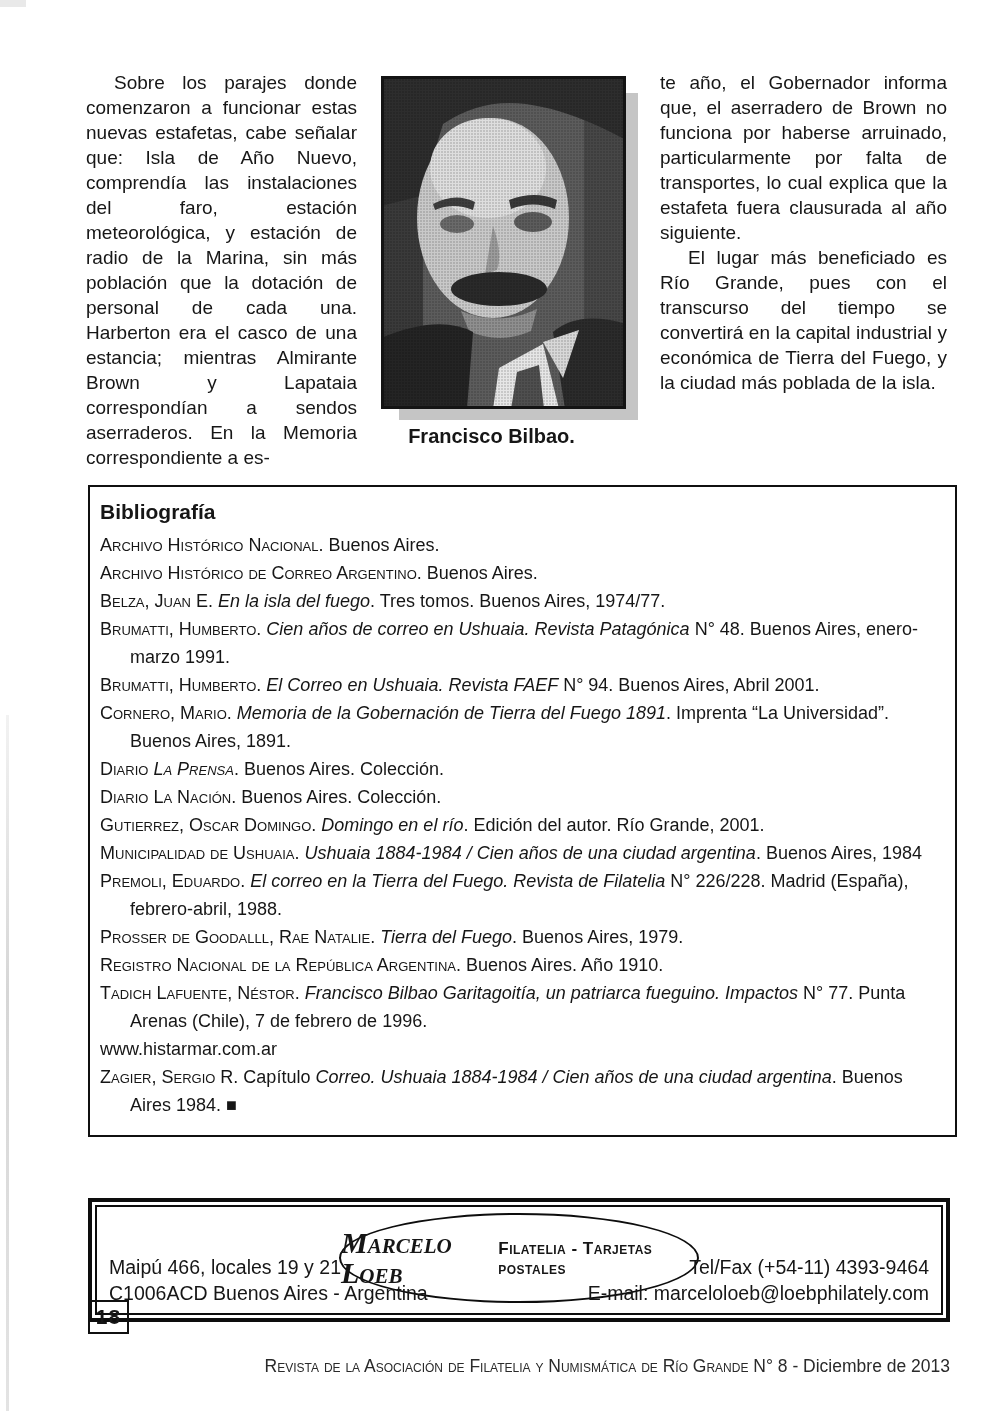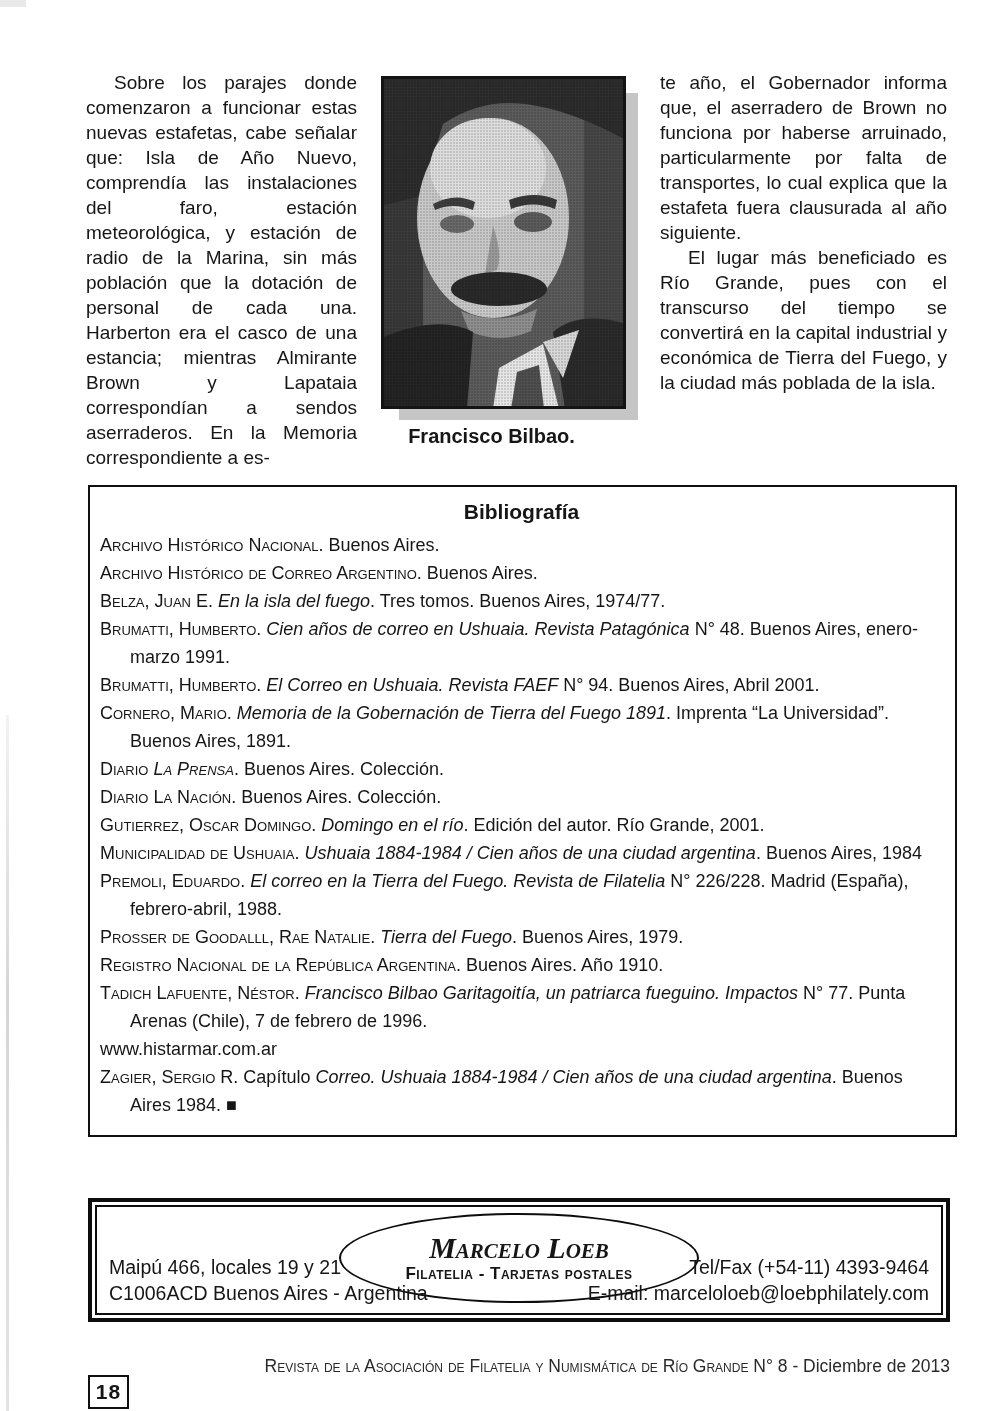--- a/index.html
+++ b/index.html
@@ -19,41 +19,41 @@
   .indent{text-indent:28px;}
   .noindent{text-indent:0;}
 
   figure{margin:4px;position:absolute;left:377px;top:72px;width:221px;}
   .photo-wrap{width:245px;height:333px;box-shadow:15px 14px 0 -3px #c5c5c5;}
   figcaption{margin-top:16px;text-align:center;font-weight:bold;font-size:20px;}
 
   
   .biblio{position:absolute;left:88px;top:485px;width:869px;height:652px;box-sizing:border-box;
           border:2.5px solid #101010;padding:13px 12px 6px 10px;}
-  .biblio h2{margin:0 0 7px 0;font-size:21px;font-weight:bold;text-align:center;}
+  .biblio h2{margin:0 0 7px 0;font-size:21px;font-weight:bold;}
   .bib-entry{margin:0;padding-left:30px;text-indent:-30px;font-size:18px;line-height:28px;}
   .sc{font-variant:small-caps;}
   .i{font-style:italic;}
   .isc{font-style:italic;font-variant:small-caps;}
 
   
   .ad{position:absolute;left:88px;top:1198px;width:862px;height:124px;box-sizing:border-box;
       border:4px solid #0d0d0d;}
   .ad-inner{position:absolute;inset:3px;border:2px solid #0d0d0d;}
   .ad-ellipse{position:absolute;left:50%;top:6px;transform:translateX(-50%);
       width:356px;height:86px;border:2.5px solid #0d0d0d;border-radius:50%;
-      display:flex;flex-direction:column;align-items:center;justify-content:center;background:#fff;}
+      display:flex;flex-direction:row;align-items:center;justify-content:center;background:#fff;}
   .ad-name{font-family:"Liberation Serif","DejaVu Serif",serif;font-style:italic;font-weight:bold;
       font-variant:small-caps;font-size:30px;line-height:30px;}
   .ad-sub{font-weight:bold;font-variant:small-caps;font-size:17px;letter-spacing:0.5px;margin-top:1px;}
   .ad-left{position:absolute;left:12px;bottom:7px;font-size:19.5px;line-height:26px;}
   .ad-right{position:absolute;right:12px;bottom:7px;font-size:19.5px;line-height:26px;text-align:right;}
 
   
-  .pagenum-box{position:absolute;left:88px;top:1375px;width:41px;height:34px;box-sizing:border-box;
+  .pagenum-box{position:absolute;left:88px;top:1300px;width:41px;height:34px;box-sizing:border-box;
       border:2.5px solid #101010;display:flex;align-items:center;justify-content:center;
       font-weight:bold;font-size:21px;letter-spacing:1px;}
   .footer-line{position:absolute;right:33px;top:1356px;font-size:17.5px;color:#2a2a2a;}
 </style>
 </head>
 <body>
 
 <div class="page">
 
   <div class="scan-corner"></div>

